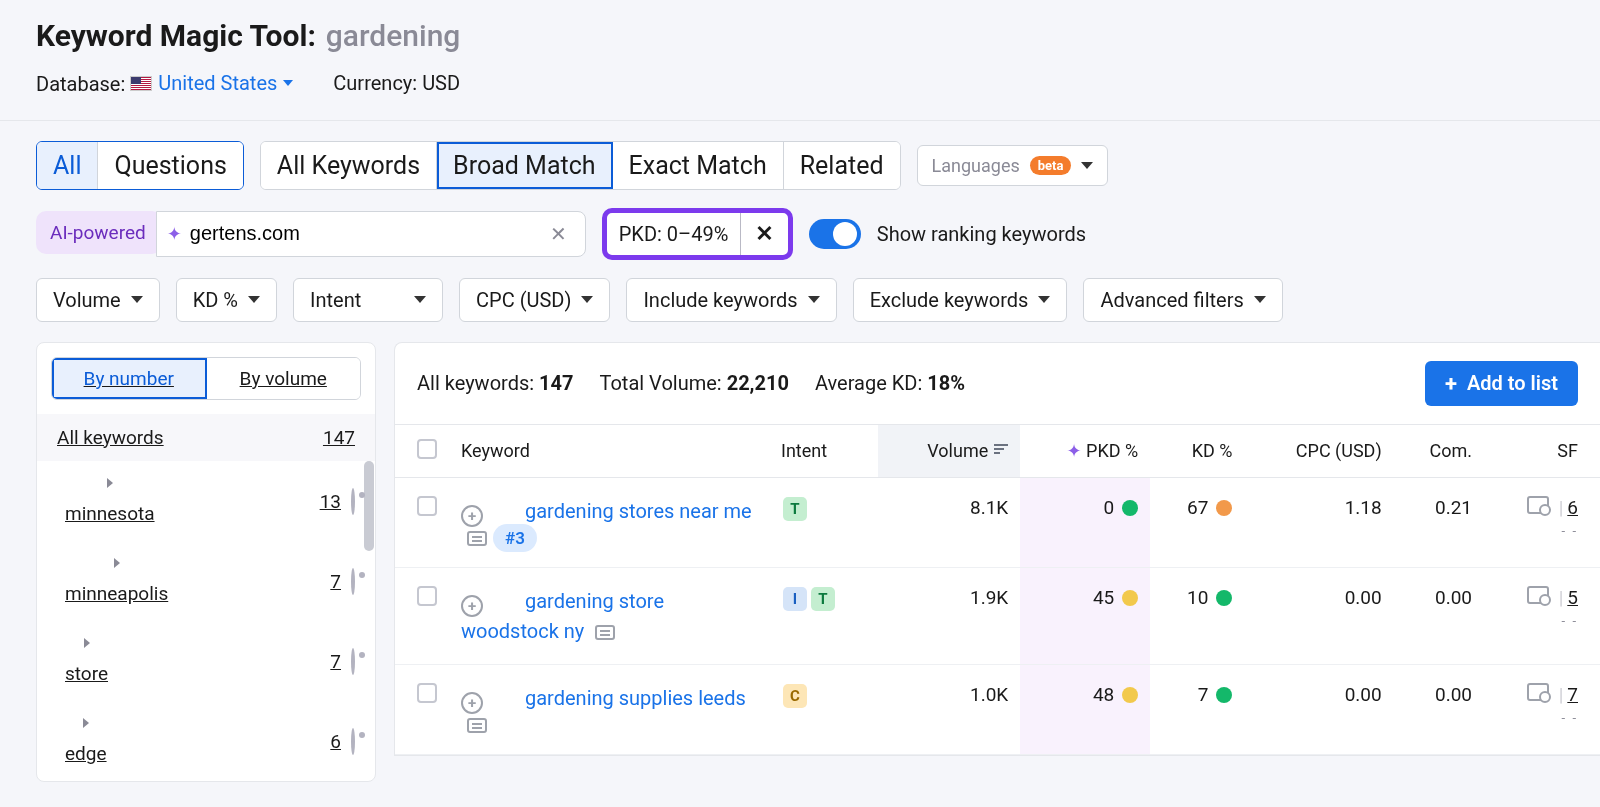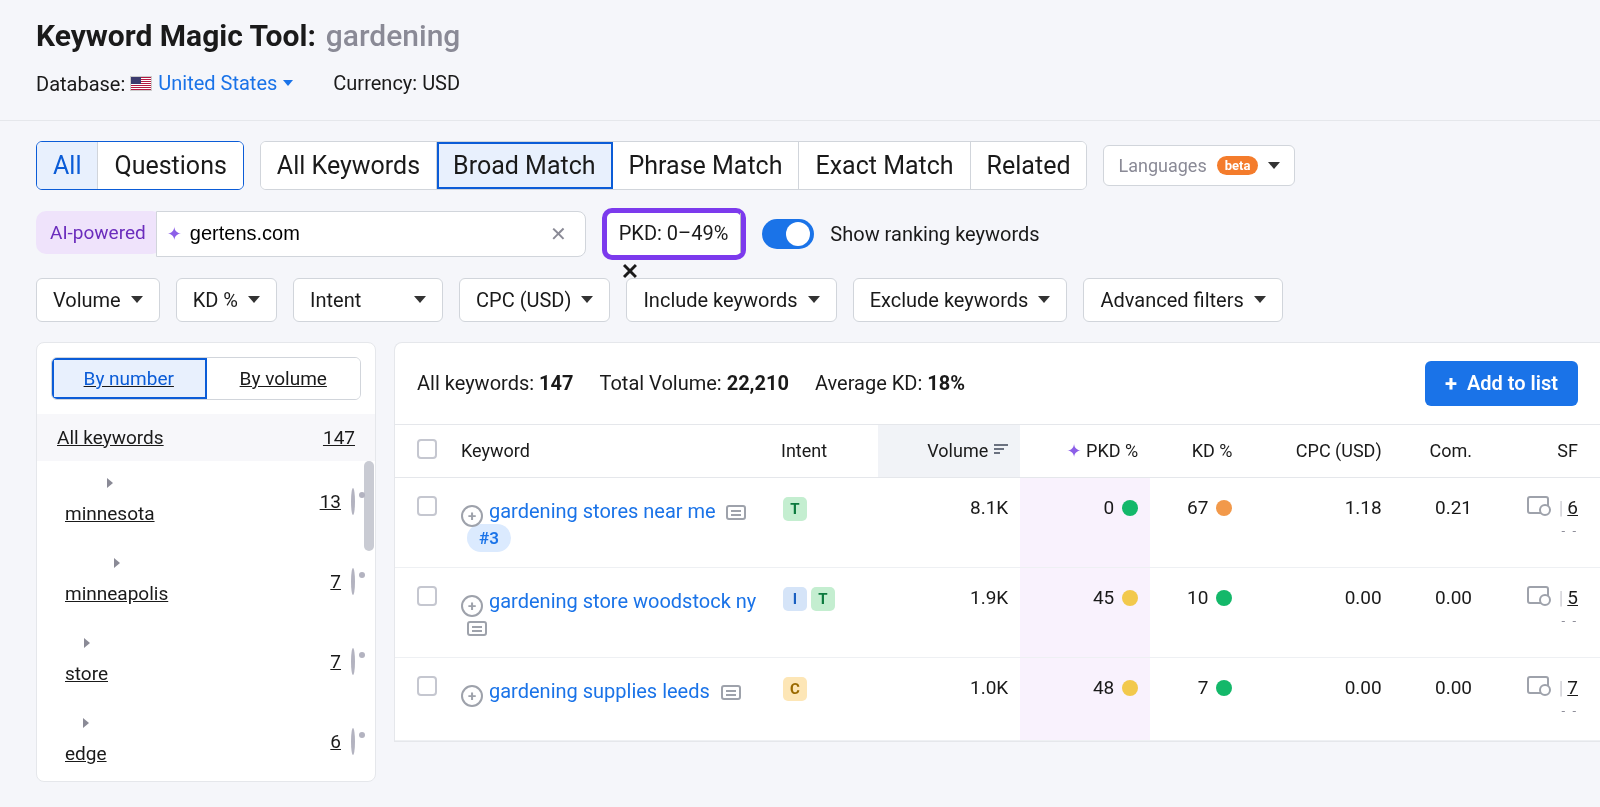--- a/index.html
+++ b/index.html
@@ -21,21 +21,21 @@
 .seg .sbtn.active { background:#e8f0fd; color:#0b5cd7; }
 .seg.blueactive { border:1px solid #0b5cd7; border-radius:6px;}
 .seg.match .sbtn.bm { background: #e8f0fd; outline: 2px solid #0b5cd7; outline-offset:-2px; }
 .lang-sel { display:inline-flex; align-items:center; gap:10px; border:1px solid #d1d5db; border-radius:6px; padding:9px 14px; background:#fff; color:#8a8a96;}
 .beta { background:#f47c2c; color:#fff; font-size:13px; font-weight:700; padding:2px 8px; border-radius:10px;}
 .ai-tag { background:#efe3fb; color:#6b2dbd; padding:10px 16px 10px 14px; border-radius:10px; font-size:19px; display:inline-flex; align-items:center;}
 .dom-input { display:inline-flex; align-items:center; border:1px solid #d1d5db; border-radius:8px; padding:6px 10px 6px 10px; background:#fff; gap:8px; width:430px; margin-left:-6px; border-top-left-radius:0; border-bottom-left-radius:0;}
 .dom-input .sp-icon { color:#8c5fe8;}
 .dom-input input { border:none; outline:none; font-size:20px; flex:1; }
 .clear-x { color:#8a8a96; font-size:20px; padding:4px 8px; cursor:pointer;}
-.pkd-chip { border:5px solid #7c3aed; border-radius:10px; display:inline-flex; align-items:stretch; background:#fff; height:52px;flex-direction:column;}
+.pkd-chip { border:5px solid #7c3aed; border-radius:10px; display:inline-flex; align-items:stretch; background:#fff; height:52px;}
 .pkd-chip .lab { padding:8px 12px; font-size:20px; display:flex; align-items:center; border-right:1px solid #b9b9c5;}
 .pkd-chip .x { padding:6px 14px; display:flex; align-items:center; font-size:22px; cursor:pointer; font-weight:700;}
 .toggle { width:52px; height:30px; background:#1a73e8; border-radius:15px; position:relative; cursor:pointer;}
 .toggle::after { content:''; position:absolute; right:4px; top:3px; width:24px; height:24px; background:#fff; border-radius:50%;}
 .filterbtn { display:inline-flex; align-items:center; gap:10px; border:1px solid #d1d5db; border-radius:6px; padding:9px 16px; background:#fff; cursor:pointer; font-size:20px;}
 .chev { display:inline-block; width:0; height:0; border-left:6px solid transparent; border-right:6px solid transparent; border-top:7px solid #333;}
 .chev.sm { border-left-width:5px; border-right-width:5px; border-top-width:6px; border-top-color:#1a73e8;}
 .chev-r { display:inline-block; width:0; height:0; border-top:5px solid transparent; border-bottom:5px solid transparent; border-left:6px solid #8a8a96;}
 .content { display:flex; gap:18px; padding:0 0 0 36px; align-items:flex-start;}
 .sidebar { width:340px; background:#fff; border:1px solid #e5e7eb; border-radius:8px;text-decoration:underline; }
@@ -57,21 +57,21 @@
 .summary .stats { display:flex; gap:26px;}
 .summary b { font-weight:700;}
 .addbtn { background:#1a73e8; color:#fff; padding:10px 20px; border-radius:6px; font-size:20px; display:inline-flex; align-items:center; gap:10px; cursor:pointer; font-weight:600;}
 .tbl { width:100%; border-collapse:collapse;}
 .tbl th { text-align:left; font-weight:400; padding:14px 12px; border-top:1px solid #e5e7eb; border-bottom:1px solid #e5e7eb; font-size:18px; color:#1a1a1a; white-space:nowrap;}
 .tbl th.rt, .tbl td.rt { text-align:right;}
 .tbl td { padding:18px 12px; border-bottom:1px solid #eef0f3; vertical-align:top; font-size:19px;}
 .tbl .volh { background:#f1f3f7;}
 .tbl td.pkdcell { background:#f9f2fd;}
 .chk { width:20px; height:20px; border:2px solid #c5c7d0; border-radius:4px; display:inline-block; background:#fff;}
-.kw-link { color:#1a73e8; font-size:20px; line-height:1.5;}
+.kw-link { color:#1a73e8; font-size:20px; line-height:1.5;margin-left:36px;}
 .plus-c { display:inline-flex; width:22px; height:22px; border:2px solid #9ea2ab; border-radius:50%; align-items:center; justify-content:center; color:#9ea2ab; font-size:15px; font-weight:700; margin-right:6px; position:relative; top:3px;}
 .serp-ic { display:inline-block; width:20px; height:15px; border:2px solid #9ea2ab; border-radius:3px; position:relative; top:2px; margin-left:6px;}
 .serp-ic::after { content:''; position:absolute; left:3px; top:3px; right:3px; height:2px; background:#9ea2ab; box-shadow:0 4px 0 #9ea2ab;}
 .rank { background:#dbeafe; color:#1a73e8; padding:4px 12px; border-radius:14px; font-size:17px; font-weight:600; margin-left:6px;}
 .ibox { display:inline-flex; width:24px; height:24px; border-radius:5px; align-items:center; justify-content:center; font-weight:700; font-size:15px; margin:0 2px;}
 .ib-t { background:#c4eed0; color:#0c7a3e;}
 .ib-i { background:#d5e4f8; color:#1a5fc1;}
 .ib-c { background:#fde6b6; color:#9a6a00;}
 .dot { display:inline-block; width:16px; height:16px; border-radius:50%; margin-left:8px; position:relative; top:2px;}
 .d-g { background:#14b86a;}
@@ -114,21 +114,20 @@
 
 <div class="toolbar">
   <div class="row">
     <div class="seg blueactive">
       <div class="sbtn active">All</div>
       <div class="sbtn">Questions</div>
     </div>
     <div class="seg match">
       <div class="sbtn">All Keywords</div>
       <div class="sbtn bm">Broad Match</div>
-      <div class="sbtn">Phrase Match</div>
       <div class="sbtn">Exact Match</div>
       <div class="sbtn">Related</div>
     </div>
     <div class="lang-sel">
       <span>Languages</span>
       <span class="beta">beta</span>
       <span class="chev"></span>
     </div>
   </div>
 

